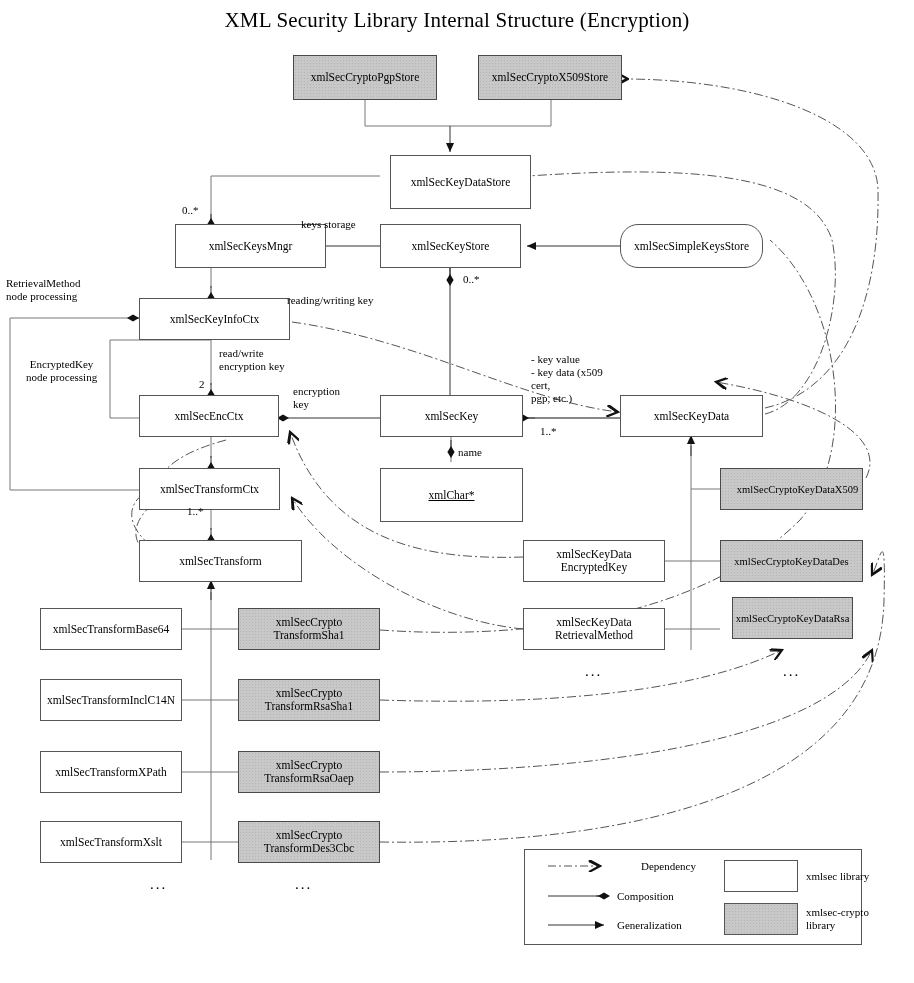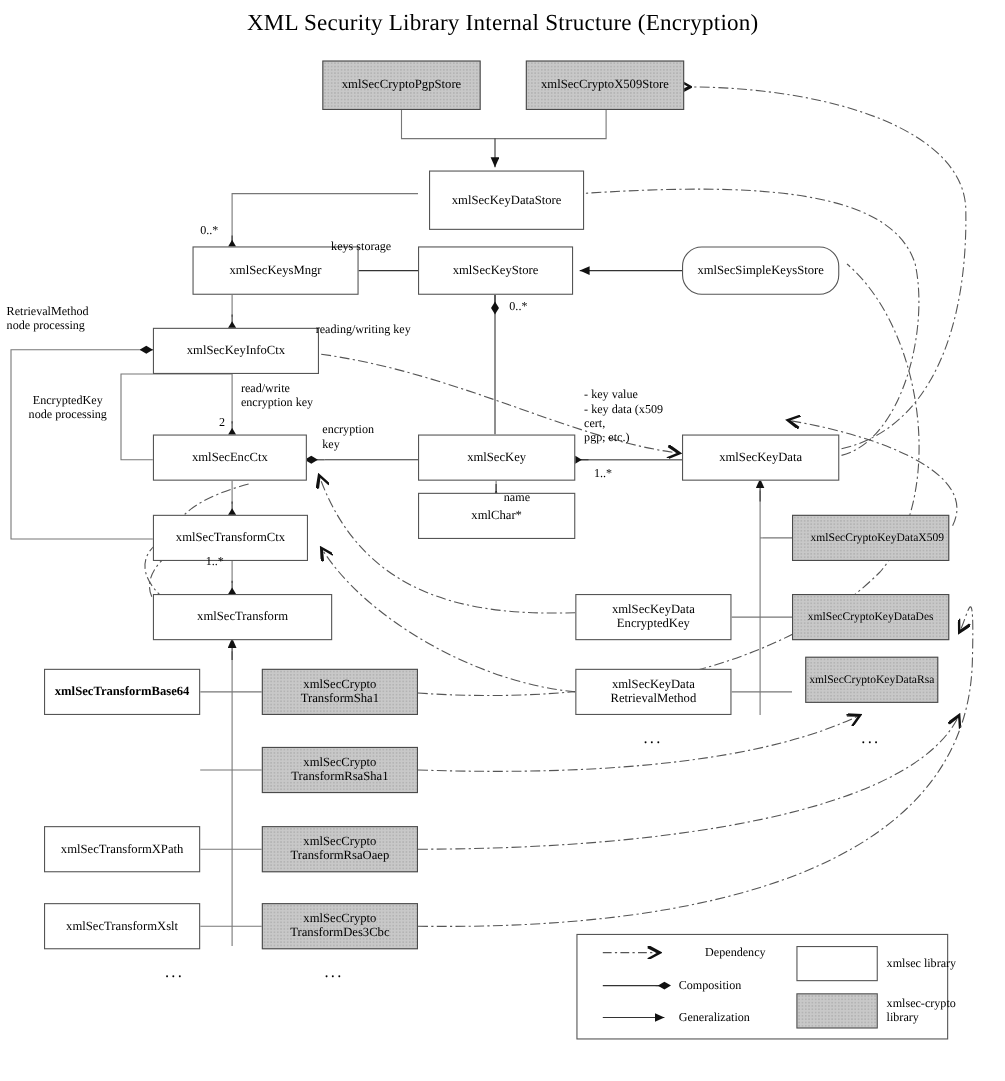--- a/index.html
+++ b/index.html
@@ -155,35 +155,36 @@
   <div class="node" style="left:620px;top:224px;width:143px;height:44px;border-radius:18px;">xmlSecSimpleKeysStore</div>
 
   <div class="node" style="left:139px;top:298px;width:151px;height:42px;">xmlSecKeyInfoCtx</div>
 
   <div class="node" style="left:139px;top:395px;width:140px;height:42px;">xmlSecEncCtx</div>
   <div class="node" style="left:139px;top:468px;width:141px;height:42px;">xmlSecTransformCtx</div>
   <div class="node" style="left:139px;top:540px;width:163px;height:42px;">xmlSecTransform</div>
 
   <div class="node" style="left:380px;top:395px;width:143px;height:42px;">xmlSecKey</div>
   <div class="node" style="left:620px;top:395px;width:143px;height:42px;">xmlSecKeyData</div>
-  <div class="node" style="left:380px;top:448px;width:143px;height:42px;">xmlChar*</div>
+  <div class="node" style="left:380px;top:468px;width:143px;height:54px;text-decoration:underline;">xmlChar*</div>
   <div class="node crypto" style="left:720px;top:468px;width:143px;height:42px;font-size:10.5px;padding-left:12px;">xmlSecCryptoKeyDataX509</div>
 
   <div class="node" style="left:523px;top:540px;width:142px;height:42px;">xmlSecKeyData
 EncryptedKey</div>
   <div class="node crypto" style="left:720px;top:540px;width:143px;height:42px;font-size:10.5px;">xmlSecCryptoKeyDataDes</div>
 
   <div class="node" style="left:523px;top:608px;width:142px;height:42px;">xmlSecKeyData
 RetrievalMethod</div>
   <div class="node crypto" style="left:720px;top:597px;width:121px;height:42px;font-size:10.5px;margin-left:12px;">xmlSecCryptoKeyDataRsa</div>
 
-  <div class="node" style="left:40px;top:608px;width:142px;height:42px;font-weight:bold;">xmlSecTransformBase64</div>
+  <div class="node" style="left:40px;top:608px;width:142px;height:42px;">xmlSecTransformBase64</div>
   <div class="node crypto" style="left:238px;top:608px;width:142px;height:42px;">xmlSecCrypto
 TransformSha1</div>
 
+  <div class="node" style="left:40px;top:679px;width:142px;height:42px;">xmlSecTransformInclC14N</div>
   <div class="node crypto" style="left:238px;top:679px;width:142px;height:42px;">xmlSecCrypto
 TransformRsaSha1</div>
 
   <div class="node" style="left:40px;top:751px;width:142px;height:42px;">xmlSecTransformXPath</div>
   <div class="node crypto" style="left:238px;top:751px;width:142px;height:42px;">xmlSecCrypto
 TransformRsaOaep</div>
 
   <div class="node" style="left:40px;top:821px;width:142px;height:42px;">xmlSecTransformXslt</div>
   <div class="node crypto" style="left:238px;top:821px;width:142px;height:42px;">xmlSecCrypto
 TransformDes3Cbc</div>

